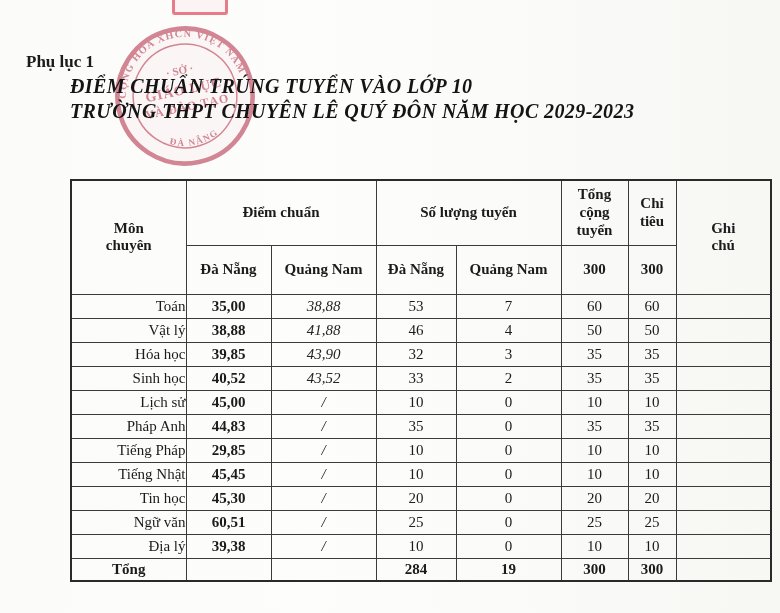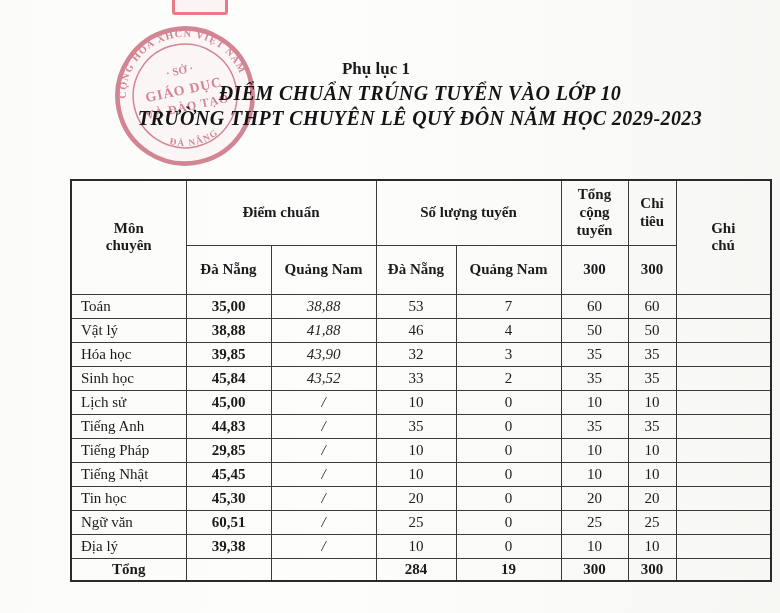--- a/index.html
+++ b/index.html
@@ -23,21 +23,21 @@
   }
   
   .stamp{
     position:absolute;left:111px;top:22px;width:148px;height:148px;
     transform:rotate(-12deg);
     opacity:.68;
     z-index:1;
   }
   .doc-header{
     position:absolute;left:70px;top:50px;width:700px;
-    text-align:center;z-index:2;margin-top:7px;
+    text-align:left;z-index:2;
   }
   .appendix{
     font-weight:700;font-size:17px;line-height:24px;
     transform:translateX(-44px);
   }
   .title-line{
     font-weight:700;font-size:20px;line-height:25px;letter-spacing:.4px;
     color:#141414;
     font-style:italic;
   }
@@ -56,21 +56,21 @@
   }
   .score-table{border:2px solid #2a2a2a;}
   .score-table thead th{
     font-weight:700;white-space:pre-line;line-height:1.18;font-size:15px;
   }
   .score-table thead tr.h1{height:65px;}
   .score-table thead tr.h2{height:49px;}
   .score-table tbody tr{height:24px;}
   .score-table tbody tr.total-row{height:23px;}
   .score-table tbody tr.total-row td{font-weight:700;}
-  td.c-mon{text-align:left;padding-left:9px;margin-left:48px;}
+  td.c-mon{text-align:right;padding-left:9px;margin-left:48px;}
   td.c-score-dn{font-weight:700;}
   td.c-score-qn{font-style:italic;color:#242424;}
   td.c-total-label{text-align:center;}
   .stamp text{font-family:"Liberation Serif","DejaVu Serif",serif;}
 </style>
 </head>
 <body>
 
 <div class="page">
 
@@ -158,40 +158,40 @@
           <td class="c-score-dn">39,85</td>
           <td class="c-score-qn">43,90</td>
           <td>32</td>
           <td>3</td>
           <td>35</td>
           <td>35</td>
           <td></td>
         </tr>
         <tr>
           <td class="c-mon">Sinh học</td>
-          <td class="c-score-dn">45,84</td>
+          <td class="c-score-dn">40,52</td>
           <td class="c-score-qn">43,52</td>
           <td>33</td>
           <td>2</td>
           <td>35</td>
           <td>35</td>
           <td></td>
         </tr>
         <tr>
           <td class="c-mon">Lịch sử</td>
           <td class="c-score-dn">45,00</td>
           <td class="c-score-qn">/</td>
           <td>10</td>
           <td>0</td>
           <td>10</td>
           <td>10</td>
           <td></td>
         </tr>
         <tr>
-          <td class="c-mon">Tiếng Anh</td>
+          <td class="c-mon">Pháp Anh</td>
           <td class="c-score-dn">44,83</td>
           <td class="c-score-qn">/</td>
           <td>35</td>
           <td>0</td>
           <td>35</td>
           <td>35</td>
           <td></td>
         </tr>
         <tr>
           <td class="c-mon">Tiếng Pháp</td>

